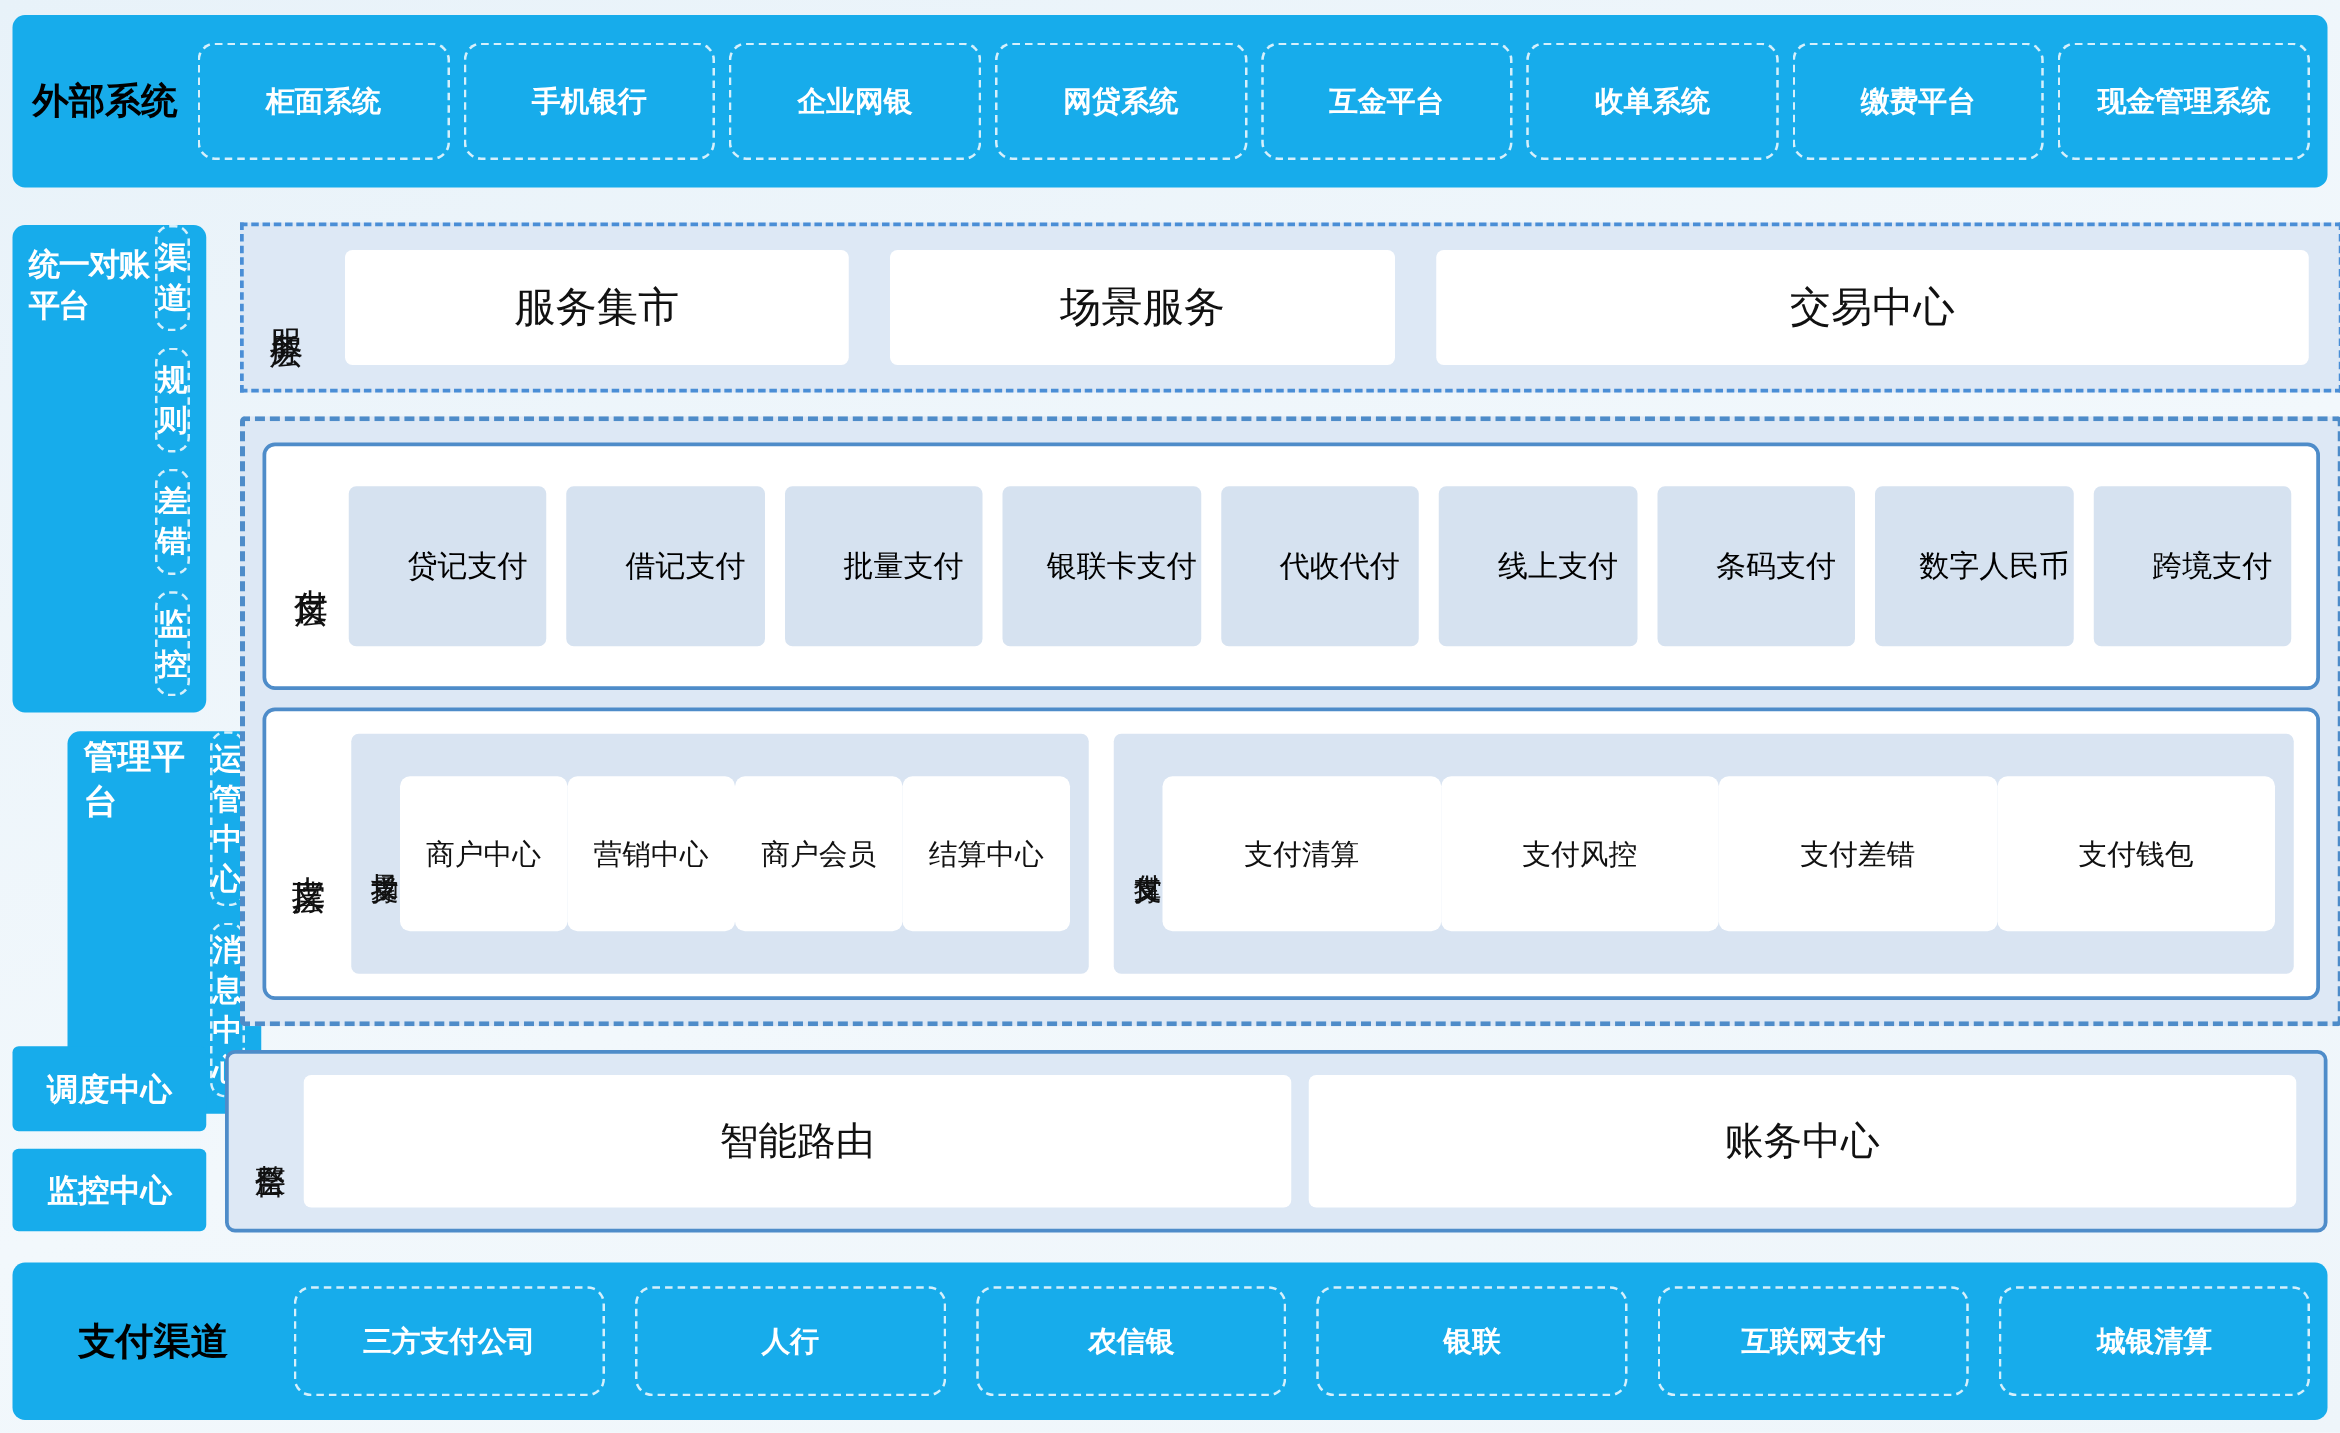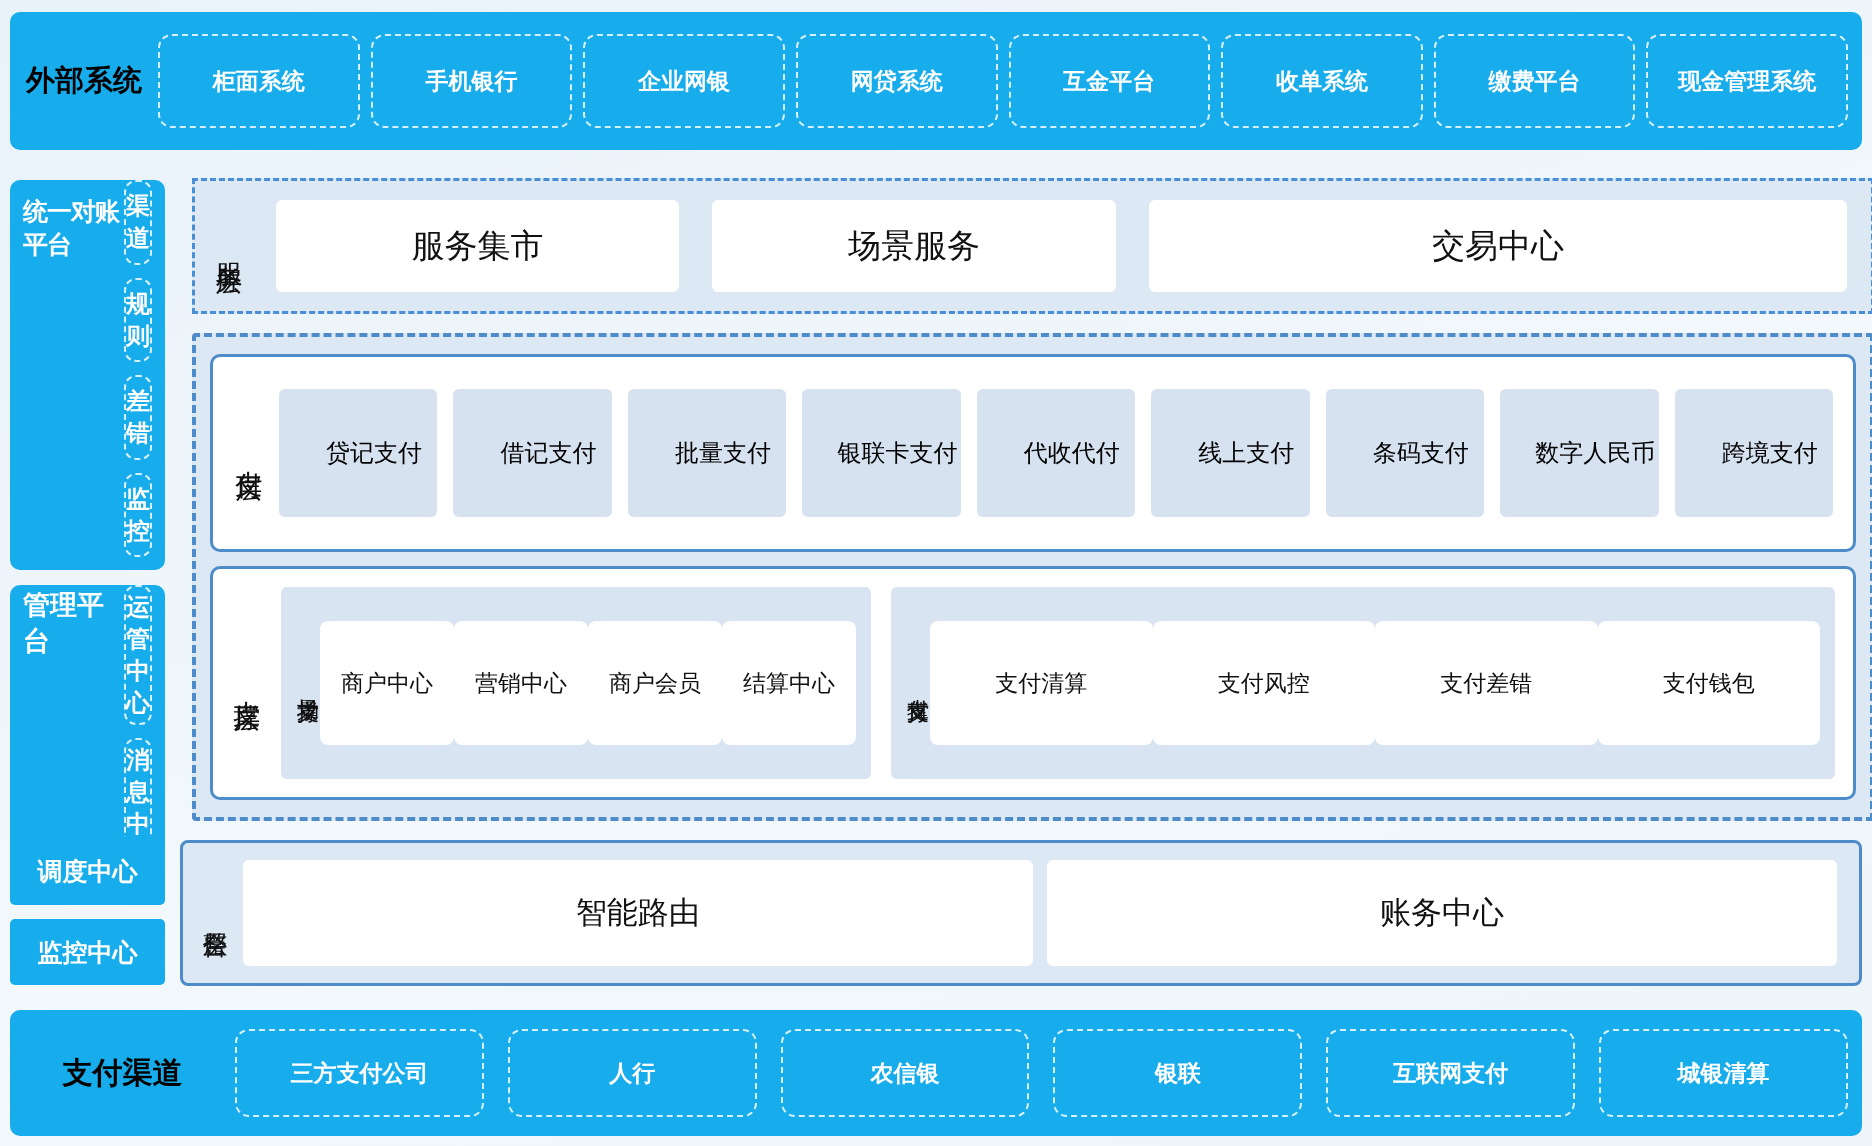--- a/index.html
+++ b/index.html
@@ -27,21 +27,21 @@
     color:#fff; font-weight:bold; height:100%;text-align:center;
   }
   .bar-items .dash-box { flex:1; font-size:23px; }
   
   .side-block { position:absolute; left:10px; width:155px; border-radius:10px;
     display:flex; flex-direction:row; padding:0 13px 13px 13px; }
   .side-title { display:flex; align-items:center; justify-content:center;
     font-weight:bold; color:#fff; }
   .sb1 { top:180px; height:390px; }
   .sb1 .side-title { height:96px; font-size:25px; letter-spacing:-1px; }
-  .sb2 { top:585px; height:306px; }
+  .sb2 { top:585px; height:306px;margin-left:44px; }
   .sb2 .side-title { height:76px; font-size:27px; }
   .side-items { flex:1; display:flex; flex-direction:column; gap:13px; }
   .side-items .dash-box { flex:1; font-size:24px; border-radius:12px; }
   .side-solid { position:absolute; left:10px; width:155px; border-radius:5px;
     display:flex; align-items:center; justify-content:center;
     font-size:25px; font-weight:bold; }
   .solo1 { top:837px; height:68px; }
   .solo2 { top:919px; height:66px; }
   
   .layer { position:absolute; left:192px; width:1682px; }

